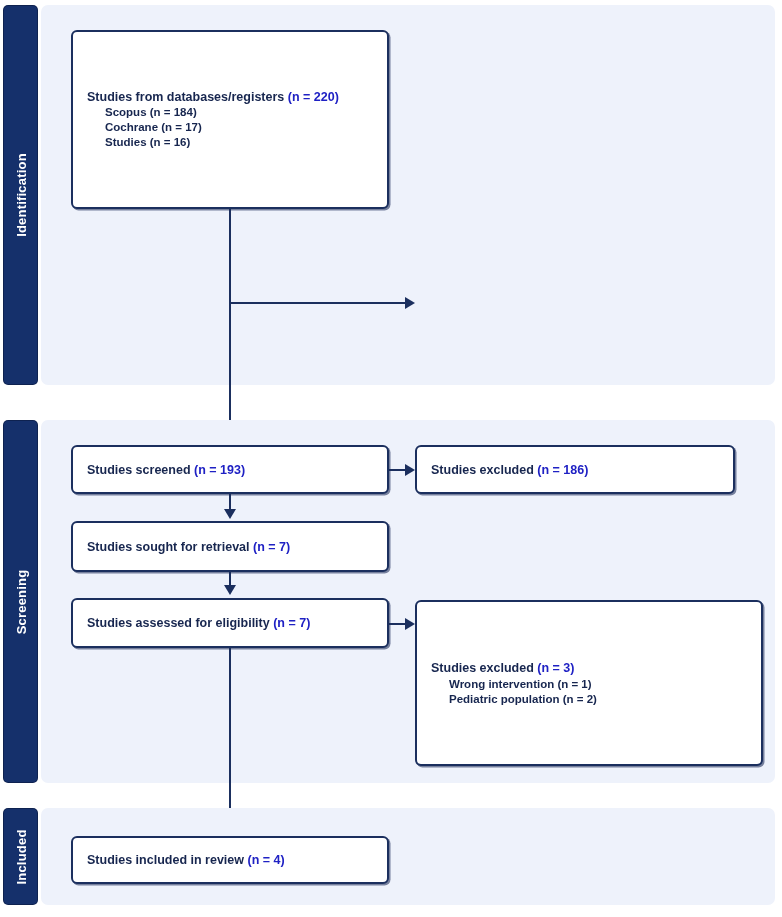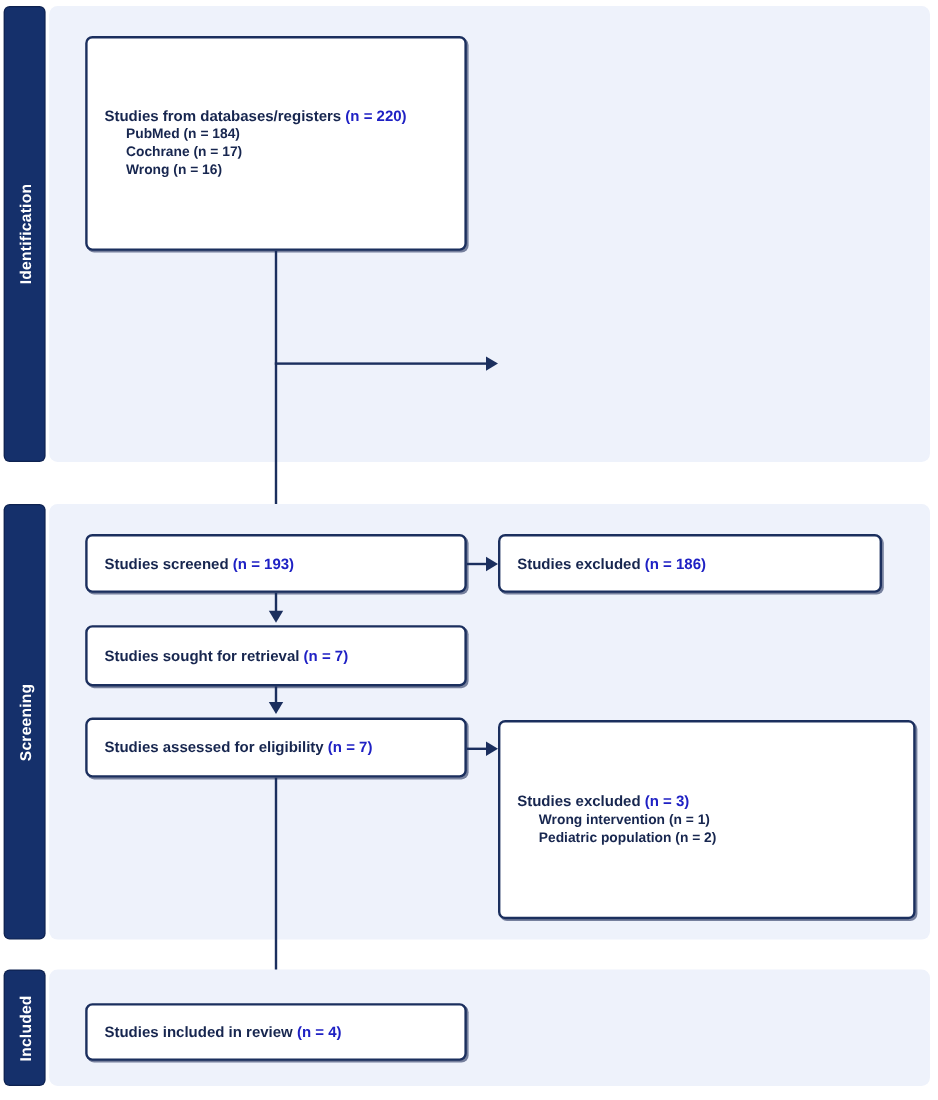--- a/index.html
+++ b/index.html
@@ -121,29 +121,29 @@
     <span class="band-text">Identification</span>
   </div>
 
   <div class="flow-box" style="left:71px; top:30px; width:318px; height:179px;">
     <div class="box-text vcenter">
       <div class="main-line">
         <span>Studies from databases/registers</span>
         <span class="count">(n = 220)</span>
       </div>
       <div class="sub-line">
-        <span>PubMed</span>
+        <span>Scopus</span>
         <span>(n = 184)</span>
       </div>
       <div class="sub-line">
         <span>Cochrane</span>
         <span>(n = 17)</span>
       </div>
       <div class="sub-line">
-        <span>Wrong</span>
+        <span>Studies</span>
         <span>(n = 16)</span>
       </div>
     </div>
   </div>
 
 
   <div class="conn conn-v" style="left:229px; top:209px; height:236px;"></div>
 
   <div class="conn conn-h" style="left:229px; top:302px; width:178px;"></div>
   <div class="arrow-right" style="left:405px; top:297px;"></div>

